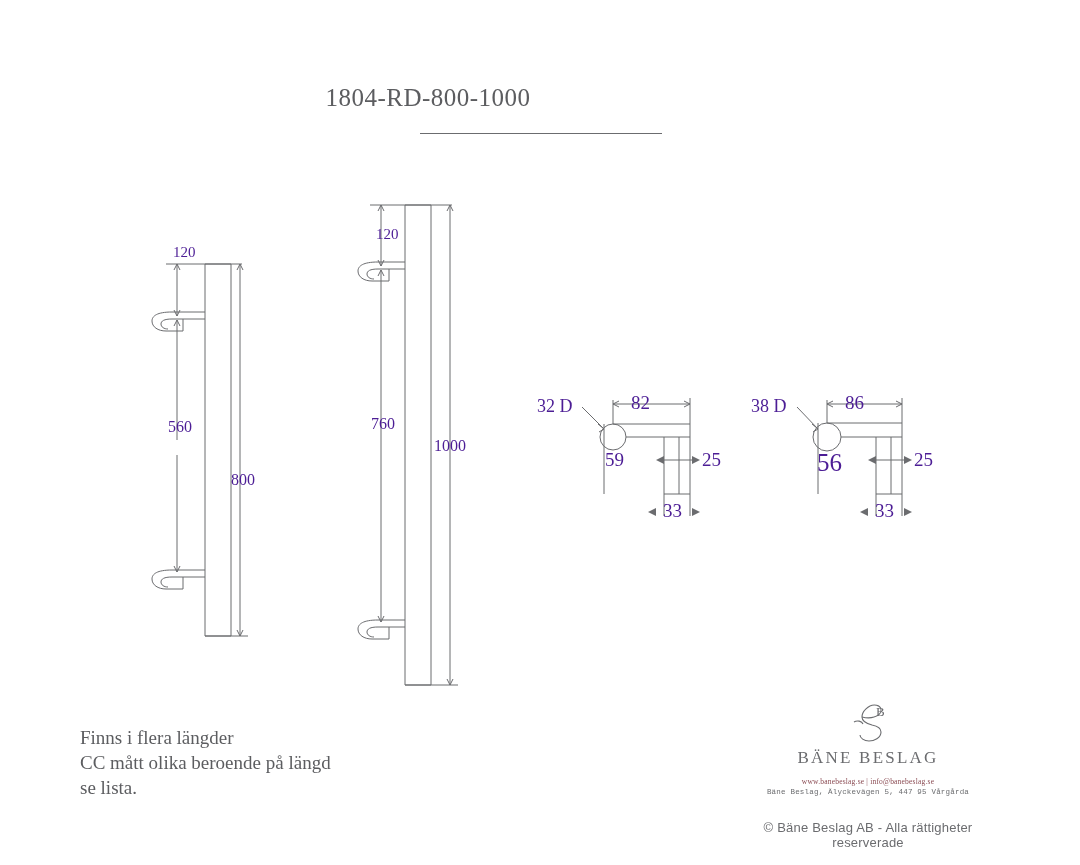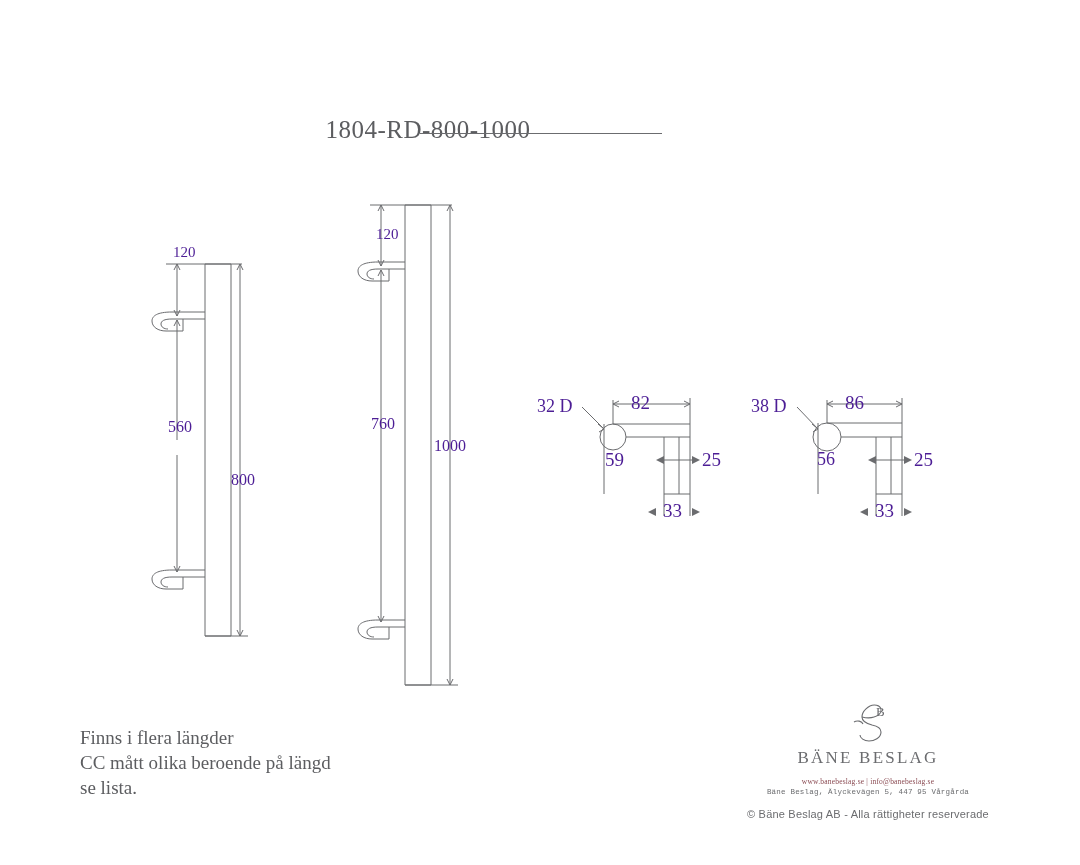--- a/index.html
+++ b/index.html
@@ -23,21 +23,20 @@
   #title {
     position: absolute;
     top: 84px;
     left: 0;
     width: 856px;
     text-align: center;
     font-family: "Liberation Serif", serif;
     font-size: 25px;
     letter-spacing: 0.5px;
     color: #5c5d60;
-    margin-top: 32px;
   }
   #title-rule {
     position: absolute;
     top: 133px;
     left: 420px;
     width: 242px;
     height: 0;
     border-top: 1.4px solid #6b6c6f;
   }
   .dim-text {
@@ -90,23 +89,23 @@
   }
   #brand-address {
     font-family: Liberation Mono, monospace;
     font-size: 7.5px;
     letter-spacing: .2px;
     margin-top: 2px;
     color: #6b6c6f;
   }
   #brand-copy {
     font-family: "Liberation Sans", sans-serif;
-    font-size: 11px;
+    font-size: 13px;
     letter-spacing: .2px;
-    margin-top: 12px;
+    margin-top: 24px;
     color: #6b6c6f;
   }
   .brand-logo {
     display: block;
     margin: 0 auto;
   }
 </style>
 </head>
 <body>
 
@@ -242,21 +241,21 @@
   <div class="dim-text" style="left:434px; top:437px; font-size:16px;">1000</div>
 
   <div class="dim-text" style="left:537px; top:396px; font-size:18px;">32 D</div>
   <div class="dim-text" style="left:631px; top:392px; font-size:19px;">82</div>
   <div class="dim-text" style="left:605px; top:449px; font-size:19px;">59</div>
   <div class="dim-text" style="left:702px; top:449px; font-size:19px;">25</div>
   <div class="dim-text" style="left:663px; top:500px; font-size:19px;">33</div>
 
   <div class="dim-text" style="left:751px; top:396px; font-size:18px;">38 D</div>
   <div class="dim-text" style="left:845px; top:392px; font-size:19px;">86</div>
-  <div class="dim-text" style="left:817px; top:449px; font-size:18px;">56</div>
+  <div class="dim-text" style="left:817px; top:449px; font-size:25px;">56</div>
   <div class="dim-text" style="left:914px; top:449px; font-size:19px;">25</div>
   <div class="dim-text" style="left:875px; top:500px; font-size:19px;">33</div>
 
   <div id="note">Finns i flera längder
 CC mått olika beroende på längd
 se lista.</div>
 
   <div id="brand-block">
     <svg class="brand-logo" width="56" height="46" viewBox="0 0 56 46">
       <g fill="none" stroke="#6b6c6f" stroke-width="1.1">

